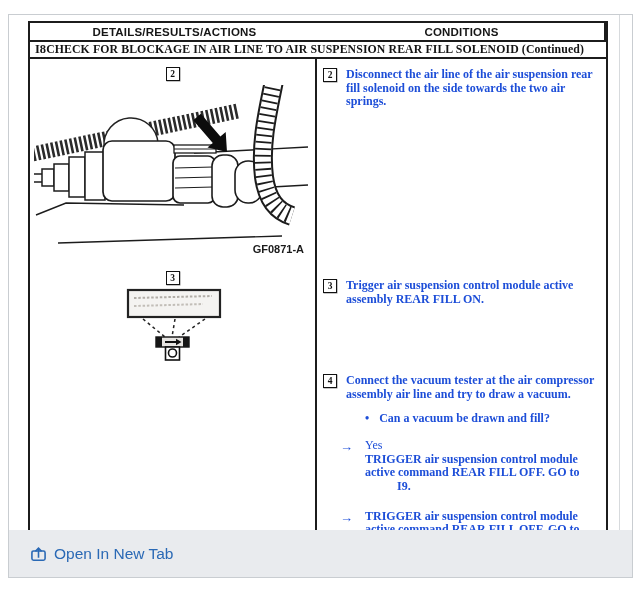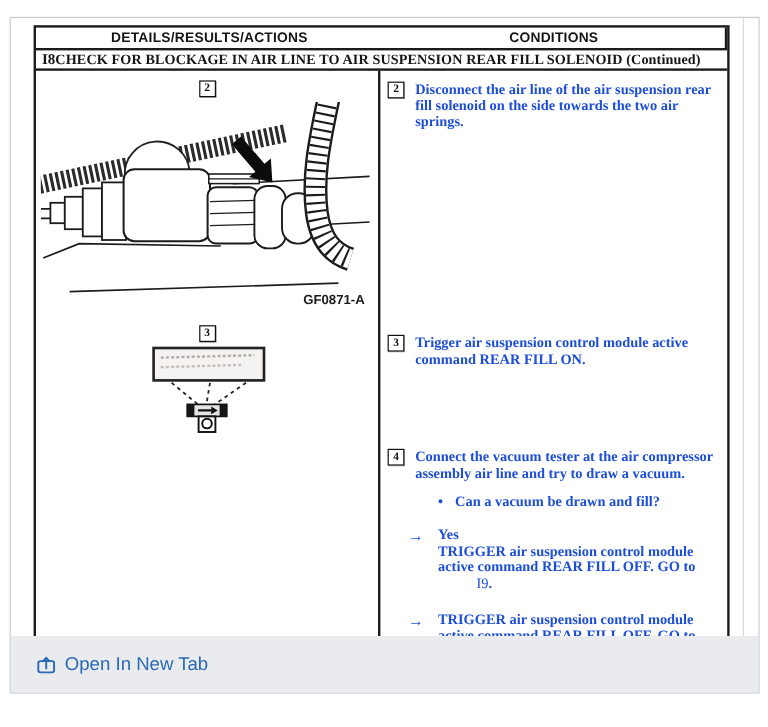--- a/index.html
+++ b/index.html
@@ -36,23 +36,23 @@
   .fig-main  { position:absolute; left:4px;  top:26px; }
   .fig-small { position:absolute; left:50%; top:228px; transform:translateX(-50%); }
 
   .step { position:absolute; left:6px; right:5px; display:flex; gap:9px; }
   .stext { flex:1; font-weight:bold; font-size:12px; line-height:1.14; color:#1d4ed8; }
   .q-row { display:flex; gap:10px; margin:11px 0 0 19px; }
   .bullet { font-weight:bold; }
   .result { display:flex; gap:9px; margin:13px 0 0 -6px; }
   .result.second { margin-top:16px; }
   .result-arrow { font-weight:bold; width:16px; flex:none; font-size:13px; line-height:1; padding-top:1px; }
-  .result-label { font-weight:bold; }
+  .result-label { font-weight:normal; }
   .result-text { max-width:243px; }
-  .goto { font-weight:normal;padding-left:32px; }
+  .goto { font-weight:bold;padding-left:32px; }
 
   
   .footer-bar { position:absolute; left:0; right:0; bottom:0; height:47px; background:#e9ebee;
                 display:flex; align-items:center; justify-content:space-between; padding:0 22px 0 21px; }
   .footer-link { display:flex; align-items:center; gap:7px; color:#2a69b5; font-size:15.5px;
                  text-decoration:none; cursor:pointer; }
   .footer-link svg { display:block; }
 </style>
 </head>
 <body>
@@ -138,21 +138,21 @@
 
         <div class="col-right">
 
           <div class="step" style="top:9px;">
             <div class="numbox">2</div>
             <div class="stext">Disconnect the air line of the air suspension rear fill solenoid on the side towards the two air springs.</div>
           </div>
 
           <div class="step" style="top:220px;">
             <div class="numbox">3</div>
-            <div class="stext">Trigger air suspension control module active command REAR FILL ON.</div>
+            <div class="stext">Trigger air suspension control module active assembly REAR FILL ON.</div>
           </div>
 
           <div class="step" style="top:315px;">
             <div class="numbox">4</div>
             <div class="stext">
               <div>Connect the vacuum tester at the air compressor assembly air line and try to draw a vacuum.</div>
 
               <div class="q-row">
                 <span class="bullet">•</span>
                 <span>Can a vacuum be drawn and fill?</span>

